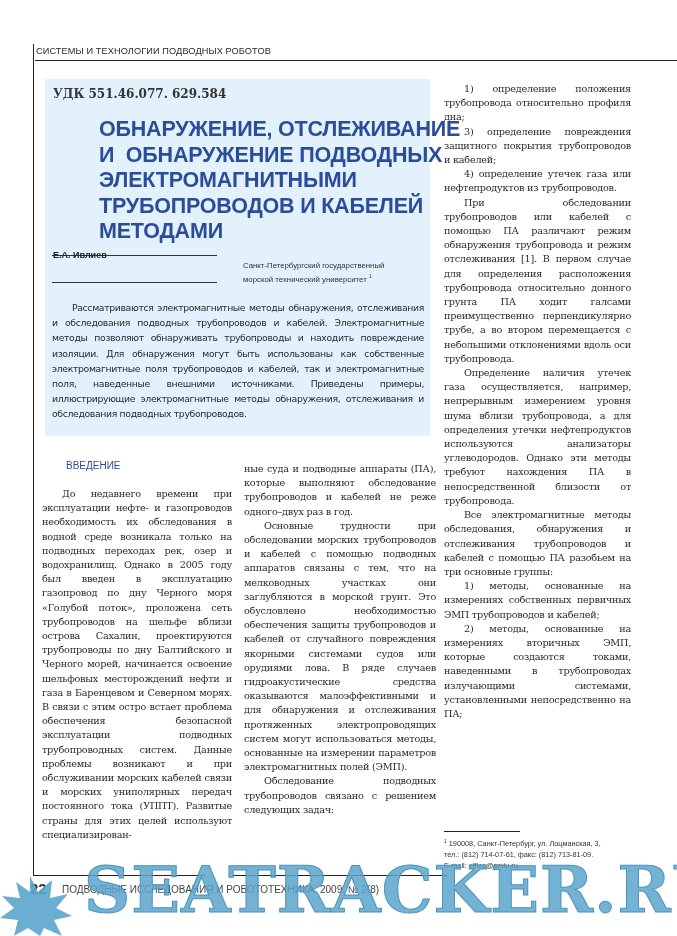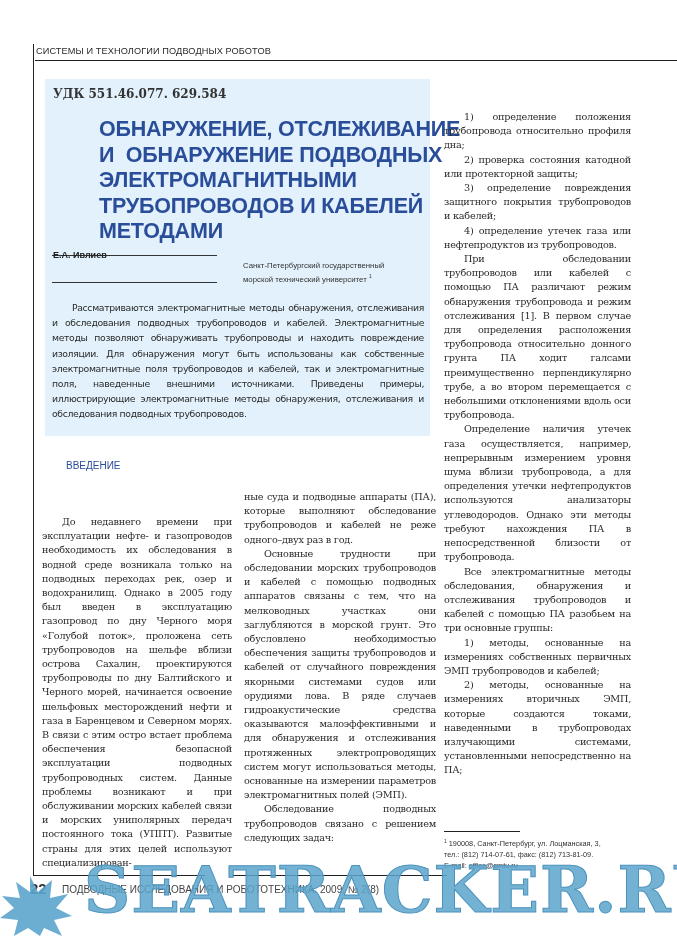--- a/index.html
+++ b/index.html
@@ -52,21 +52,21 @@
     font-family: "DejaVu Sans", sans-serif; font-size: 9.3px; line-height: 15.2px;
     text-align: justify; color: #2a2a2a; text-indent: 20px; letter-spacing: -0.35px;
   }
 
   .intro-heading {
     position: absolute; left: 66px; top: 460px;
     font-family: "Liberation Sans", sans-serif; font-weight: normal; font-size: 10px; color: #2a4d9a;
   }
   .col {
     position: absolute; font-family: "DejaVu Serif", serif; font-size: 9.7px; line-height: 14.2px;
-    text-align: justify; color: #2a2a2a; letter-spacing: -0.25px; margin-top: 28px;
+    text-align: justify; color: #2a2a2a; letter-spacing: -0.25px;
   }
   .col p { margin: 0; text-indent: 20px; }
   .col1 { left: 42px; top: 487px; width: 190px; }
   .col2 { left: 244px; top: 462px; width: 192px; }
   .col2 p.first { text-indent: 0; }
   .col3 { left: 444px; top: 82px; width: 187px; }
 
   .fn-rule { position: absolute; left: 444px; top: 831px; width: 76px; height: 1px; background: #222; }
   .footnote {
     position: absolute; left: 444px; top: 836px; width: 190px;
@@ -133,21 +133,20 @@
 </div>
 
 <div class="col col2">
   <p class="first">ные суда и подводные аппараты (ПА), которые выполняют обследование трубопроводов и кабелей не реже одного–двух раз в год.</p>
   <p>Основные трудности при обследовании морских трубопроводов и кабелей с помощью подводных аппаратов связаны с тем, что на мелководных участках они заглубляются в морской грунт. Это обусловлено необходимостью обеспечения защиты трубопроводов и кабелей от случайного повреждения якорными системами судов или орудиями лова. В ряде случаев гидроакустические средства оказываются малоэффективными и для обнаружения и отслеживания протяженных электропроводящих систем могут использоваться методы, основанные на измерении параметров электромагнитных полей (ЭМП).</p>
   <p>Обследование подводных трубопроводов связано с решением следующих задач:</p>
 </div>
 
 <div class="col col3">
   <p>1) определение положения трубопровода относительно профиля дна;</p>
-  <p>2) проверка состояния катодной или протекторной защиты;</p>
   <p>3) определение повреждения защитного покрытия трубопроводов и кабелей;</p>
   <p>4) определение утечек газа или нефтепродуктов из трубопроводов.</p>
   <p>При обследовании трубопроводов или кабелей с помощью ПА различают режим обнаружения трубопровода и режим отслеживания [1]. В первом случае для определения расположения трубопровода относительно донного грунта ПА ходит галсами преимущественно перпендикулярно трубе, а во втором перемещается с небольшими отклонениями вдоль оси трубопровода.</p>
   <p>Определение наличия утечек газа осуществляется, например, непрерывным измерением уровня шума вблизи трубопровода, а для определения утечки нефтепродуктов используются анализаторы углеводородов. Однако эти методы требуют нахождения ПА в непосредственной близости от трубопровода.</p>
   <p>Все электромагнитные методы обследования, обнаружения и отслеживания трубопроводов и кабелей с помощью ПА разобьем на три основные группы:</p>
   <p>1) методы, основанные на измерениях собственных первичных ЭМП трубопроводов и кабелей;</p>
   <p>2) методы, основанные на измерениях вторичных ЭМП, которые создаются токами, наведенными в трубопроводах излучающими системами, установленными непосредственно на ПА;</p>
 </div>
 
 <div class="fn-rule"></div>

